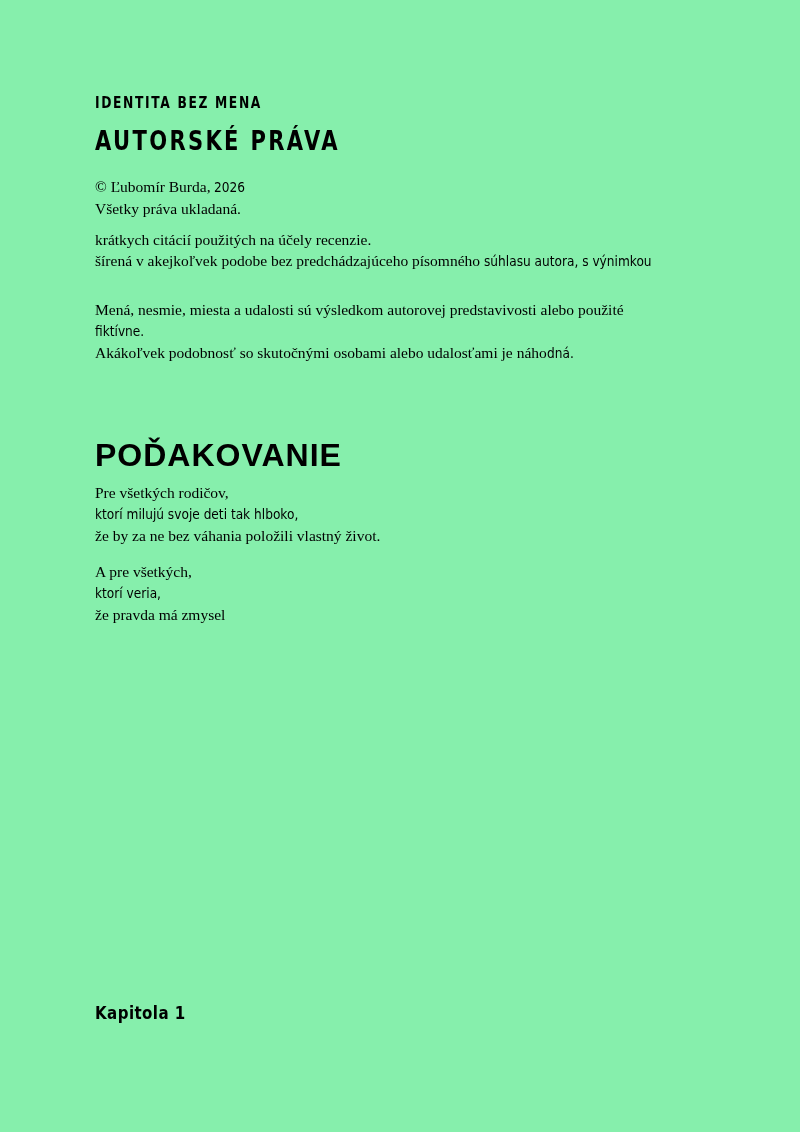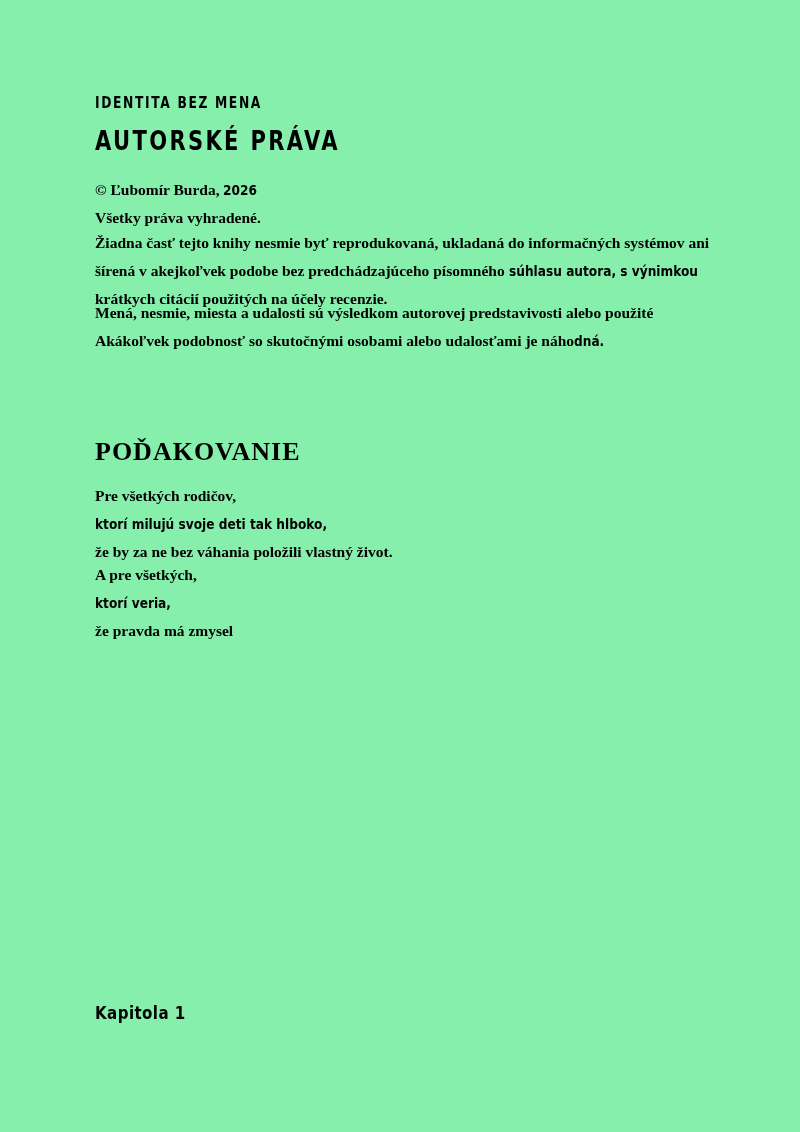--- a/index.html
+++ b/index.html
@@ -10,23 +10,22 @@
     font-family:"Liberation Serif", serif;
     color:#000000;
     overflow:hidden;
   }
   .page { position:absolute; inset:0; background:#86efac; }
   .block { position:absolute; left:95px; }
   .line {
     white-space:nowrap;
     font-family:"Liberation Serif", serif;
     font-size:15.5px;
-    line-height:28px;
+    line-height:21px;
     color:#000000;
-    font-weight:bold;
   }
   .serif { font-family:"Liberation Serif", serif; }
   .sans {
     font-family:"DejaVu Sans", sans-serif;
     font-size:14.5px;
     display:inline-block;
     transform:scaleX(0.84);
     transform-origin:0 50%;
   }
   .series-header {
@@ -38,22 +37,22 @@
   }
   .doc-title {
     position:absolute; left:95px; top:125px;
     font-family:"DejaVu Sans", sans-serif;
     font-weight:bold; font-size:27px; letter-spacing:3px;
     transform:scaleX(0.78); transform-origin:0 0;
     white-space:nowrap;
   }
   .ack-heading {
     position:absolute; left:95px; top:437px;
-    font-family:Liberation Serif, serif;
-    font-weight:bold; font-size:26px; letter-spacing:1px;
+    font-family:Liberation Sans, sans-serif;
+    font-weight:bold; font-size:32px; letter-spacing:1px;
     white-space:nowrap;
   }
   .chapter-label {
     position:absolute; left:95px; top:1003px;
     font-family:"DejaVu Sans", sans-serif;
     font-weight:bold; font-size:17.5px; letter-spacing:0.5px;
     transform:scaleX(0.86); transform-origin:0 0;
     white-space:nowrap;
   }
 </style>
@@ -61,31 +60,31 @@
 <body>
 
 <div class="page">
 
   <div class="series-header">IDENTITA BEZ MENA</div>
 
   <div class="doc-title">AUTORSKÉ PRÁVA</div>
 
   <div class="block" style="top:176px">
     <p class="line"><span class="serif">© Ľubomír Burda, </span><span class="sans">2026</span></p>
-    <p class="line"><span class="serif">Všetky práva vyhradené.</span></p>
+    <p class="line"><span class="serif">Všetky práva ukladaná.</span></p>
   </div>
 
   <div class="block" style="top:229px">
-    <p class="line"><span class="serif">Žiadna časť tejto knihy nesmie byť reprodukovaná, ukladaná do informačných systémov ani</span></p>
+    <p class="line"><span class="serif">krátkych citácií použitých na účely recenzie.</span></p>
     <p class="line"><span class="serif">šírená v akejkoľvek podobe bez predchádzajúceho písomného </span><span class="sans">súhlasu autora, s výnimkou</span></p>
-    <p class="line"><span class="serif">krátkych citácií použitých na účely recenzie.</span></p>
   </div>
 
   <div class="block" style="top:299px">
     <p class="line"><span class="serif">Mená, nesmie, miesta a udalosti sú výsledkom autorovej predstavivosti alebo použité</span></p>
+    <p class="line"><span class="sans">fiktívne.</span></p>
     <p class="line"><span class="serif">Akákoľvek podobnosť so skutočnými osobami alebo udalosťami je náho</span><span class="sans">dná.</span></p>
   </div>
 
   <div class="ack-heading">POĎAKOVANIE</div>
 
   <div class="block" style="top:482px">
     <p class="line"><span class="serif">Pre všetkých rodičov,</span></p>
     <p class="line"><span class="sans">ktorí milujú svoje deti tak hlboko,</span></p>
     <p class="line"><span class="serif">že by za ne bez váhania položili vlastný život.</span></p>
   </div>

